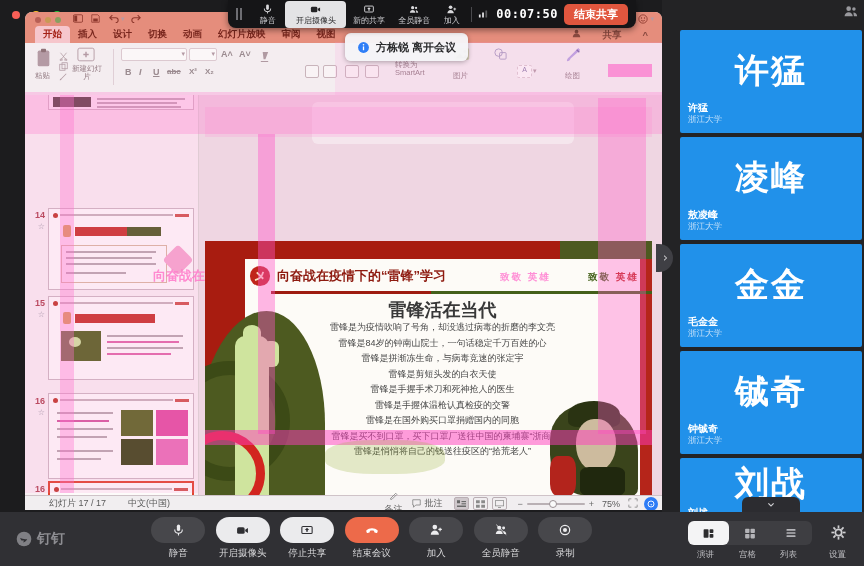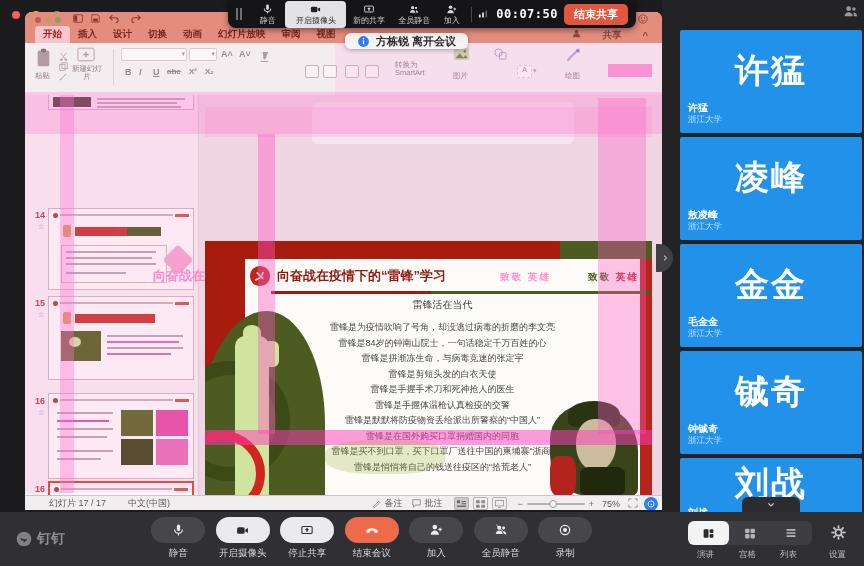--- a/index.html
+++ b/index.html
@@ -19,21 +19,21 @@
   .tb-btn .lbl{font-size:8px;line-height:9px;margin-top:1px;white-space:nowrap;color:#cfcfd3;}
   .tb-btn.active{background:#e3e3e5;border-radius:4px;color:#242426;}
   .tb-btn.active .lbl{color:#242426;}
   .tb-divider{width:1px;height:15px;background:#49494d;margin:0 5px;}
   .tb-timer{font-family:"DejaVu Sans Mono",monospace;font-size:12px;font-weight:bold;color:#fff;letter-spacing:.5px;margin:0 6px;}
   .tb-end{background:#e1563e;color:#fff;font-size:11px;font-weight:bold;border-radius:5px;height:21px;padding:0 10px;display:flex;align-items:center;cursor:pointer;white-space:nowrap;}
   .drag-handle{display:flex;gap:2px;margin-right:8px;}
   .drag-handle i{width:2px;height:12px;background:#6d6d72;display:block;}
 
   
-  .notif{left:345px;top:33px;height:16px;background:rgba(245,245,247,.97);border-radius:6px;display:flex;
+  .notif{left:345px;top:33px;height:28px;background:rgba(245,245,247,.97);border-radius:6px;display:flex;
          align-items:center;gap:6px;padding:0 12px;z-index:90;box-shadow:0 1px 5px rgba(0,0,0,.3);
          font-size:11px;color:#2a2a2c;font-weight:bold;white-space:nowrap;}
 
   
   .ppt{left:25px;top:12px;width:637px;height:498px;background:#f4edf0;border-radius:7px 7px 0 0;overflow:hidden;z-index:10;}
   .ppt-titlebar{position:absolute;left:0;top:0;width:637px;height:15px;background:#e58d7c;}
   .ppt-dot{position:absolute;top:5px;width:6px;height:6px;border-radius:50%;}
   .ppt-proxy{position:absolute;top:2px;color:#8c372c;display:flex;align-items:center;gap:2px;}
   .ppt-tabs{position:absolute;left:0;top:15px;width:637px;height:16px;background:#e58d7c;display:flex;align-items:flex-end;padding-left:10px;box-sizing:border-box;}
   .tab{font-size:9.5px;color:#79271e;padding:2px 8px 2px 8px;white-space:nowrap;cursor:pointer;font-weight:bold;}
@@ -59,21 +59,21 @@
   .mini-hdr .bar{flex:1;height:2px;background:#c9b4ba;}
   .mini-hdr .dots{width:14px;height:3px;background:#d1554d;}
 
   
   .slide{position:absolute;left:180px;top:146px;width:447px;height:275px;background:#a81c10;overflow:hidden;}
   .sl-white{position:absolute;background:#fdfbf7;}
   .sl-title{position:absolute;left:72px;top:26px;font-size:13px;font-weight:bold;color:#8e1b10;white-space:nowrap;}
   .sl-underline{position:absolute;left:66px;top:50px;width:381px;height:2.5px;background:linear-gradient(90deg,#9e1b10 0 42%,#44601a 42% 100%);}
   .sl-badge-ghost{position:absolute;left:295px;top:30px;font-size:9.5px;font-weight:bold;color:#ff8fd6;letter-spacing:2px;white-space:nowrap;}
   .sl-badge{position:absolute;left:383px;top:30px;font-size:9.5px;font-weight:bold;letter-spacing:2px;white-space:nowrap;}
-  .sl-heading{position:absolute;left:40px;top:57px;width:395px;text-align:center;font-size:10px;font-weight:normal;color:#383838;}
+  .sl-heading{position:absolute;left:40px;top:57px;width:395px;text-align:center;font-size:18px;font-weight:bold;color:#383838;}
   .sl-bullets{position:absolute;left:55px;top:79px;width:365px;text-align:center;}
   .sl-bullets div{font-size:9px;line-height:15.5px;color:#474747;white-space:nowrap;}
   .pink{position:absolute;pointer-events:none;}
 
   
   .statusbar{position:absolute;left:0;top:483px;width:637px;height:15px;background:#f1eef0;border-top:1px solid #cfc3c8;
              display:flex;align-items:center;font-size:9px;color:#5a5a5a;}
   .sb-viewbox{width:13px;height:11px;border:1px solid #b9aeb3;border-radius:2px;margin-right:4px;display:flex;align-items:center;justify-content:center;}
   .sb-viewbox.on{background:#cfc8cc;}
   .sb-track{width:58px;height:2px;background:#b9b0b4;border-radius:1px;position:relative;margin:0 4px;}
@@ -357,21 +357,20 @@
         </div>
 
         <div class="sl-heading">雷锋活在当代</div>
         <div class="sl-bullets">
           <div>雷锋是为疫情吹响了号角，却没逃过病毒的折磨的李文亮</div>
           <div>雷锋是84岁的钟南山院士，一句话稳定千万百姓的心</div>
           <div>雷锋是拼渐冻生命，与病毒竞速的张定宇</div>
           <div>雷锋是剪短头发的白衣天使</div>
           <div>雷锋是手握手术刀和死神抢人的医生</div>
           <div>雷锋是手握体温枪认真检疫的交警</div>
-          <div>雷锋是默默将防疫物资丢给派出所警察的“中国人”</div>
           <div>雷锋是在国外购买口罩捐赠国内的同胞</div>
           <div>雷锋是买不到口罩，买下口罩厂送往中国的柬埔寨“浙商”</div>
           <div>雷锋是悄悄将自己的钱送往疫区的“拾荒老人”</div>
         </div>
 
         <div>
           <div class="abs" style="left:-10px;top:70px;width:130px;height:205px;background:#4d5a20;border-radius:55% 45% 0 0 / 70% 55% 0 0;"></div>
           <div class="abs" style="left:-35px;top:120px;width:120px;height:120px;border:14px solid #3c4a16;border-radius:50%;box-sizing:border-box;"></div>
           <div class="abs" style="left:38px;top:84px;width:18px;height:14px;background:#cfe49e;border-radius:50% 50% 0 0;"></div>
           <div class="abs" style="left:30px;top:95px;width:34px;height:162px;background:#cfe49e;border-radius:10px 10px 0 0;"></div>
@@ -399,21 +398,21 @@
       <div class="pink" style="left:300px;top:345px;width:120px;height:34px;background:rgba(150,175,55,.25);border-radius:40%;z-index:4;"></div>
     </div>
 
     <div class="pink" style="left:310px;top:30px;width:327px;height:53px;background:rgba(255,150,215,.16);z-index:4;"></div>
     <div class="pink" style="left:583px;top:52px;width:44px;height:13px;background:rgba(255,70,190,.5);z-index:4;"></div>
     <div class="pink" style="left:0;top:80px;width:637px;height:42px;background:rgba(255,120,205,.3);z-index:4;"></div>
 
     <div class="statusbar">
       <span style="margin-left:24px;">幻灯片 17 / 17</span>
       <span style="margin-left:22px;">中文(中国)</span>
-      <span style="margin-left:auto;display:flex;align-items:center;gap:3px;">
+      <span style="margin-left:auto;display:flex;align-items:center;gap:3px;flex-direction:column;">
         <svg width="9" height="9" viewBox="0 0 12 12" fill="none" stroke="#7a7a7a">
             <path d="M2 10l7-7 1.5 1.5L4 11H2z"></path>
           </svg>
         <span>备注</span>
       </span>
       <span style="margin-left:10px;display:flex;align-items:center;gap:3px;">
         <svg width="9" height="9" viewBox="0 0 12 12" fill="none" stroke="#7a7a7a">
             <path d="M1 1h10v7H5l-3 3V8H1z"></path>
           </svg>
         <span>批注</span>

